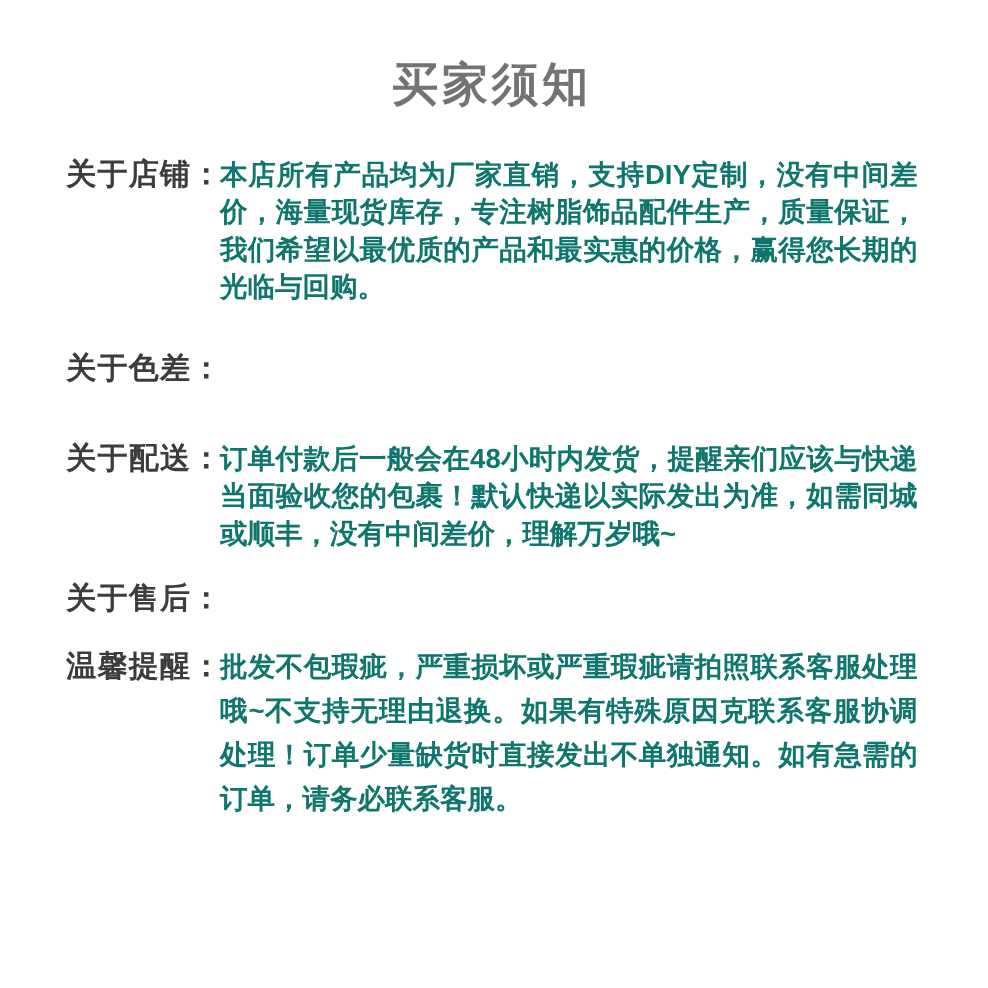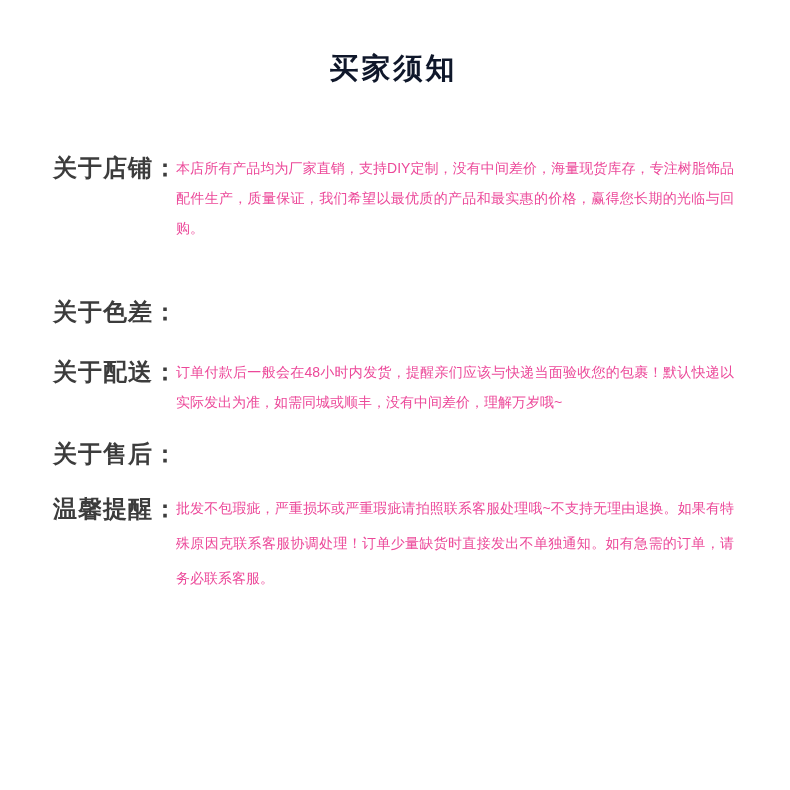--- a/index.html
+++ b/index.html
@@ -11,50 +11,51 @@
     overflow: hidden;
   }
   .page {
     box-sizing: border-box;
     width: 790px;
     height: 790px;
     padding: 48px 56px 0 53px;
   }
   .title {
     text-align: center;
-    font-size: 29px;
+    font-size: 37px;
     line-height: 40px;
     font-weight: bold;
-    color: #0f172a;
+    color: #737373;
     letter-spacing: 3px;
-    margin: 0 0 65px 0;
+    margin: 0 0 37px 0;
   }
   .section {
     display: flex;
     align-items: flex-start;
   }
   .section .label {
     flex: 0 0 123px;
     width: 123px;
     font-size: 24px;
     font-weight: bold;
     color: #3c3c3c;
     line-height: 30px;
     letter-spacing: 1px;
     white-space: nowrap;
   }
   .section .text {
     flex: 1;
-    font-size: 14px;
+    font-size: 22px;
     line-height: 30px;
-    color: #ec4899;
+    color: #0f766e;
     text-align: justify;
+    font-weight: bold;
   }
-  .section-2 { margin-top: 54px; gap: 20px; }
-  .section-3 { margin-top: 30px; }
+  .section-2 { margin-top: 35px; gap: 20px; }
+  .section-3 { margin-top: 42px; }
   .section-4 { margin-top: 22px; gap: 28px; }
   .section-5 { margin-top: 22px; }
   .section-5 .text { line-height: 35px; }
   .section-5 .label { line-height: 35px; text-align: right; }
 </style>
 </head>
 <body>
 
 <div class="page">
 

